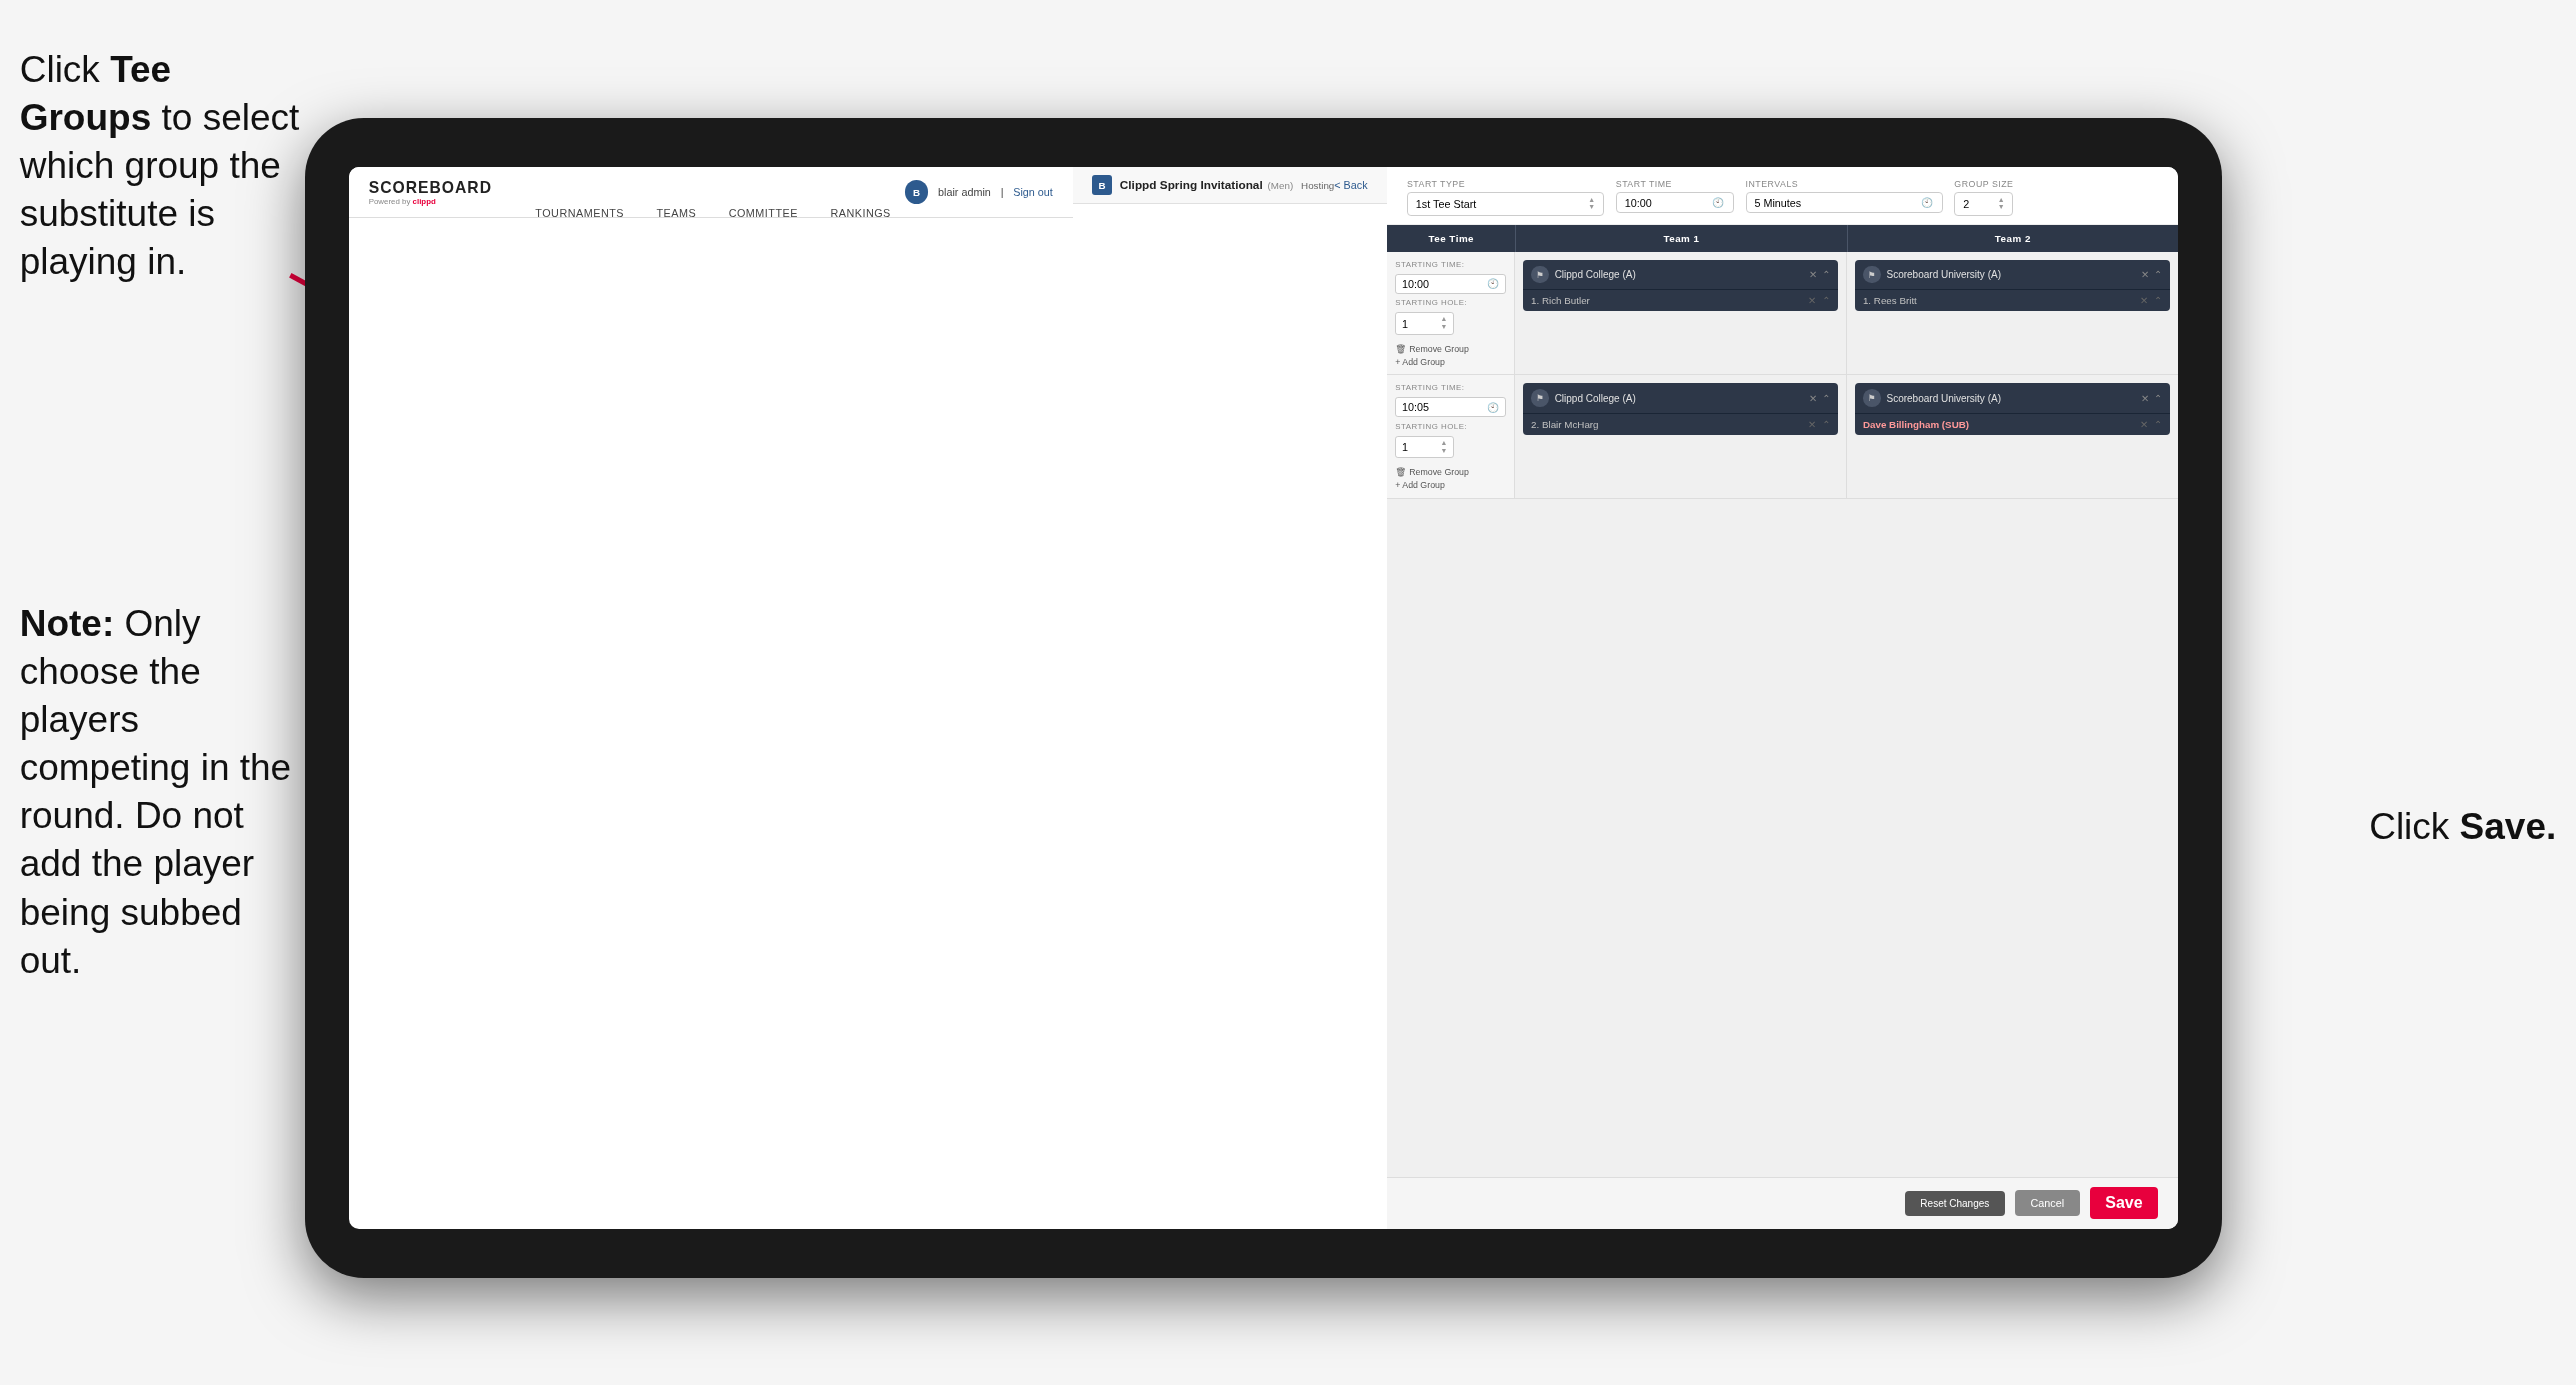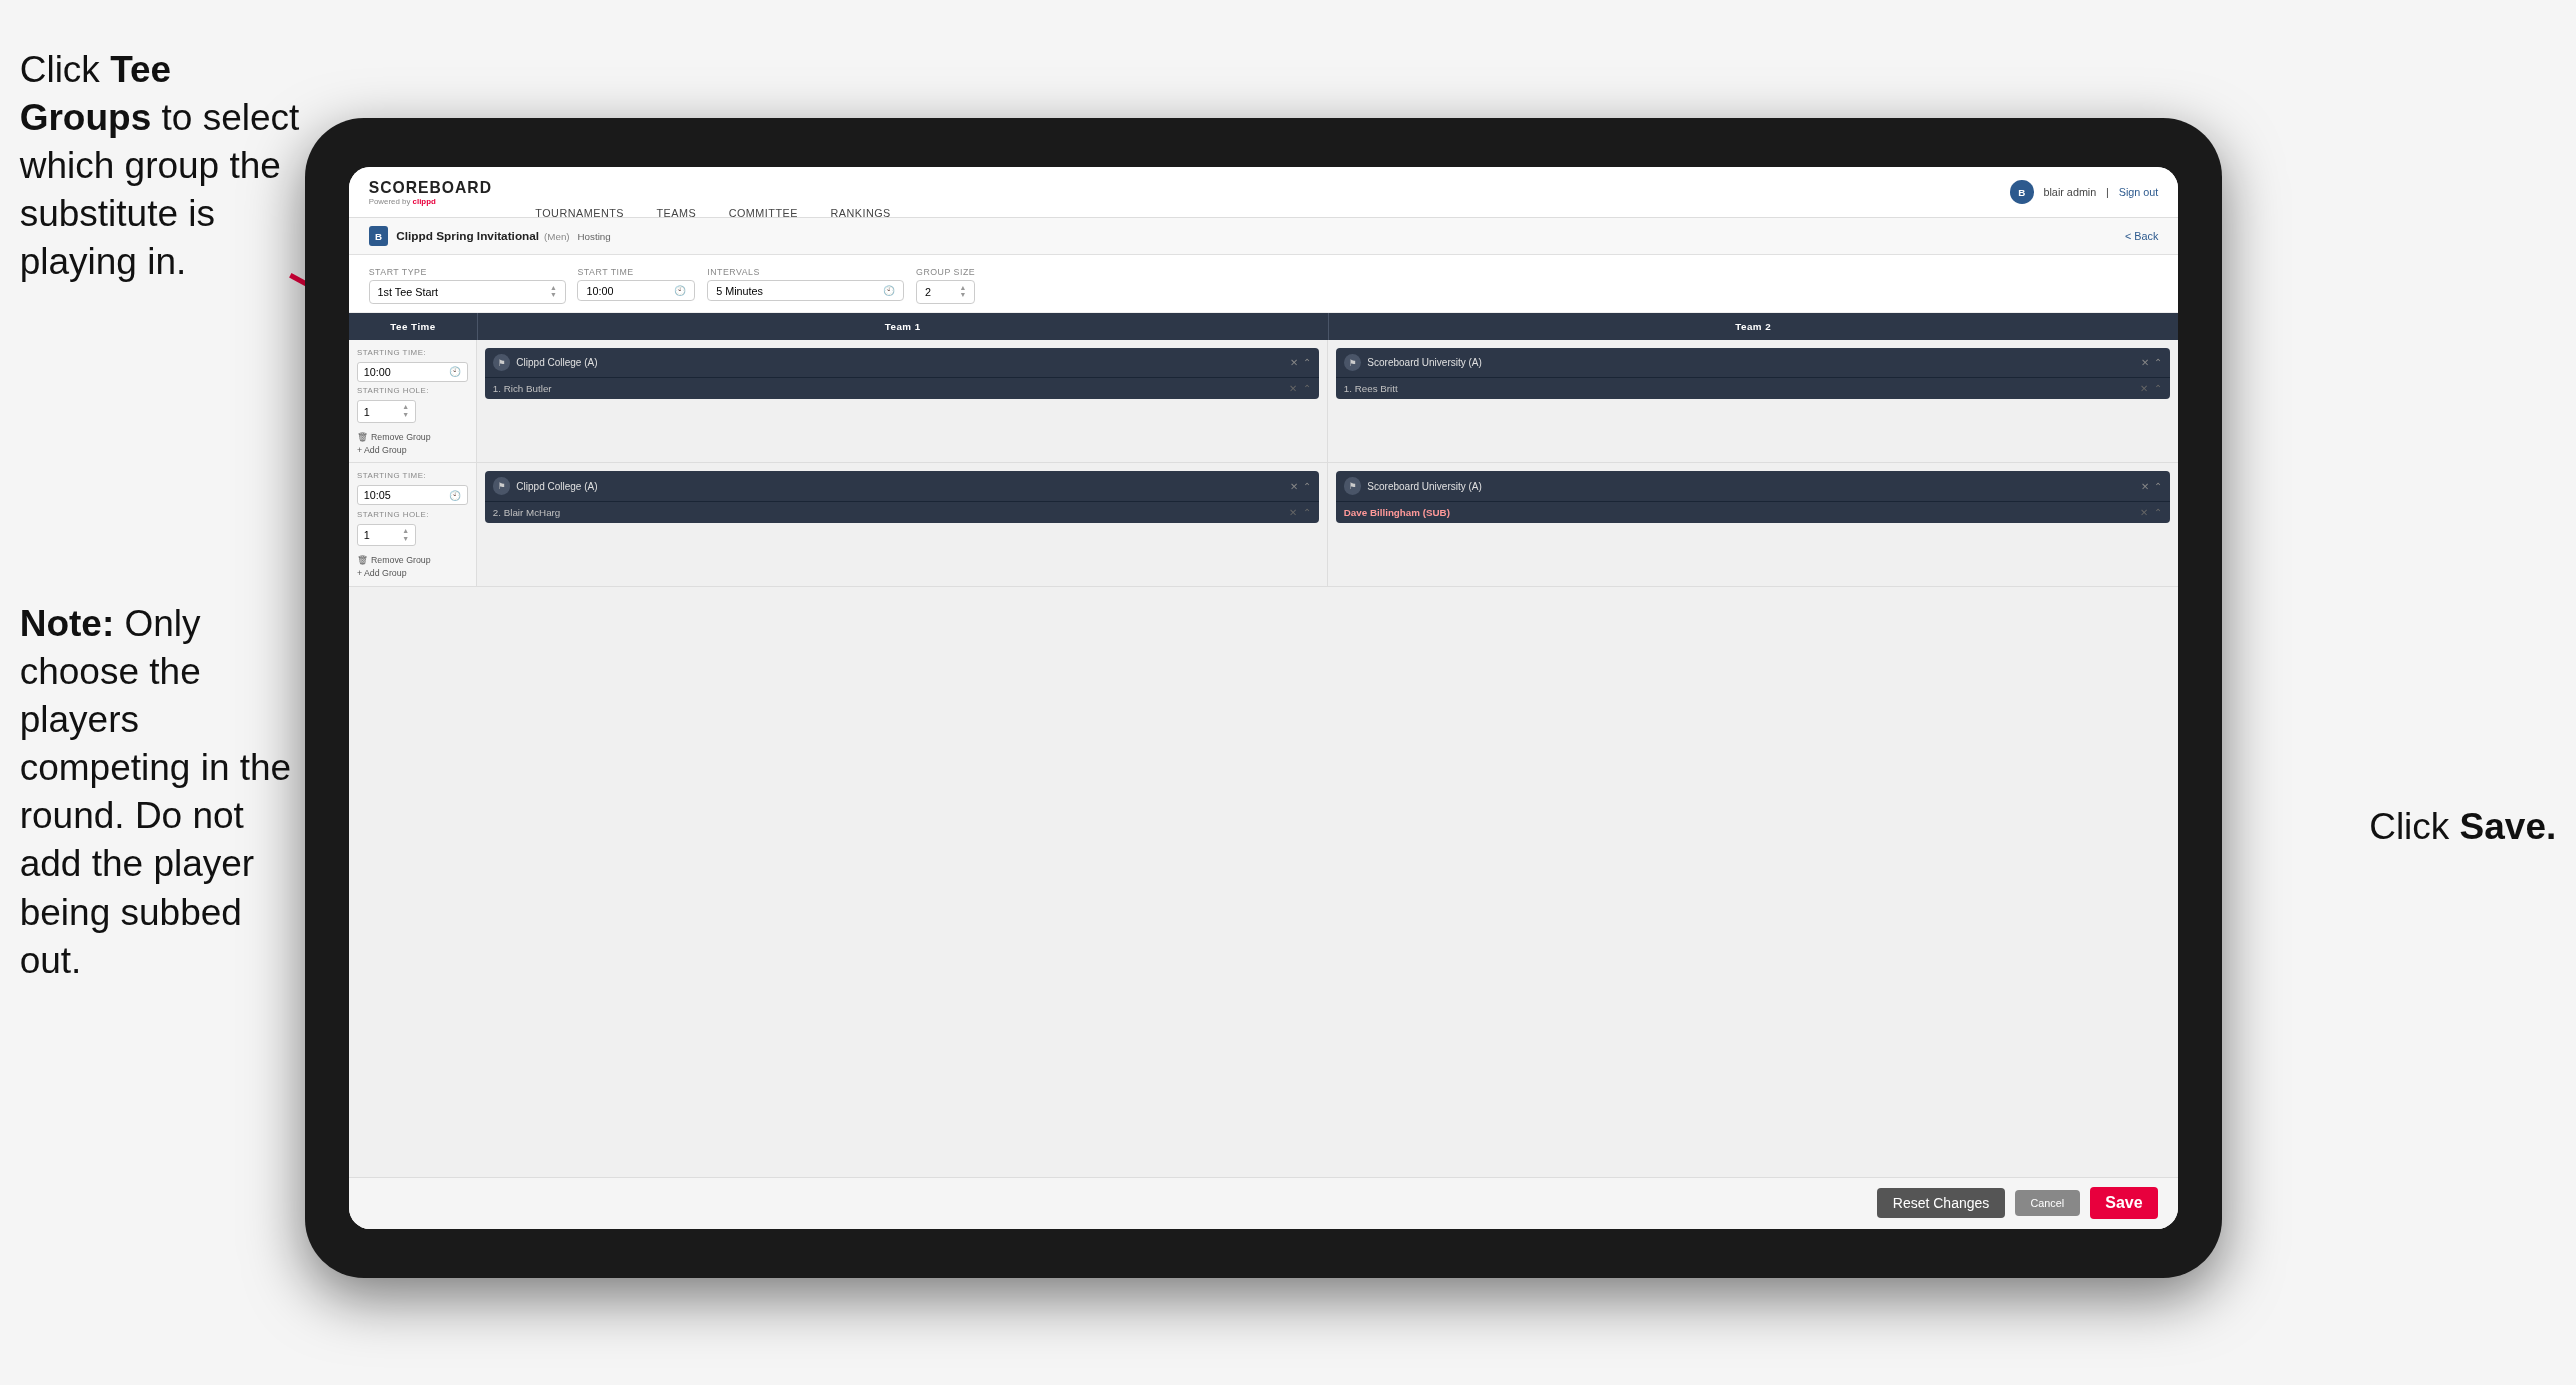--- a/index.html
+++ b/index.html
@@ -69,24 +69,24 @@
       box-shadow: 0 19.7px 59px rgba(0,0,0,0.5);
       display: flex;
       align-items: center;
       justify-content: center;
     }
 
     .tablet-screen {
       width: 1829px;
       height: 1062px;
       background: #fff;
-      border-radius: 21px;
+      border-radius: 10px;
       overflow: hidden;
       display: flex;
-      flex-direction: column;
+      flex-direction: row;
     }
 
     
     .navbar {
       background: #fff;
       border-bottom: 1px solid #ddd;
       display: flex;
       align-items: center;
       padding: 0 19.7px;
       height: 51px;
@@ -476,21 +476,21 @@
       display: flex;
       align-items: center;
       justify-content: flex-end;
       padding: 9.8px 19.7px;
       gap: 9.8px;
       flex-shrink: 0;
     }
 
     .btn-reset {
       padding: 6.9px 15.7px;
-      font-size: 14px;
+      font-size: 10px;
       background: #555;
       color: #fff;
       border: none;
       border-radius: 3.9px;
       cursor: pointer;
       font-weight: 500;
     }
 
     .btn-cancel {
       padding: 6.9px 15.7px;

